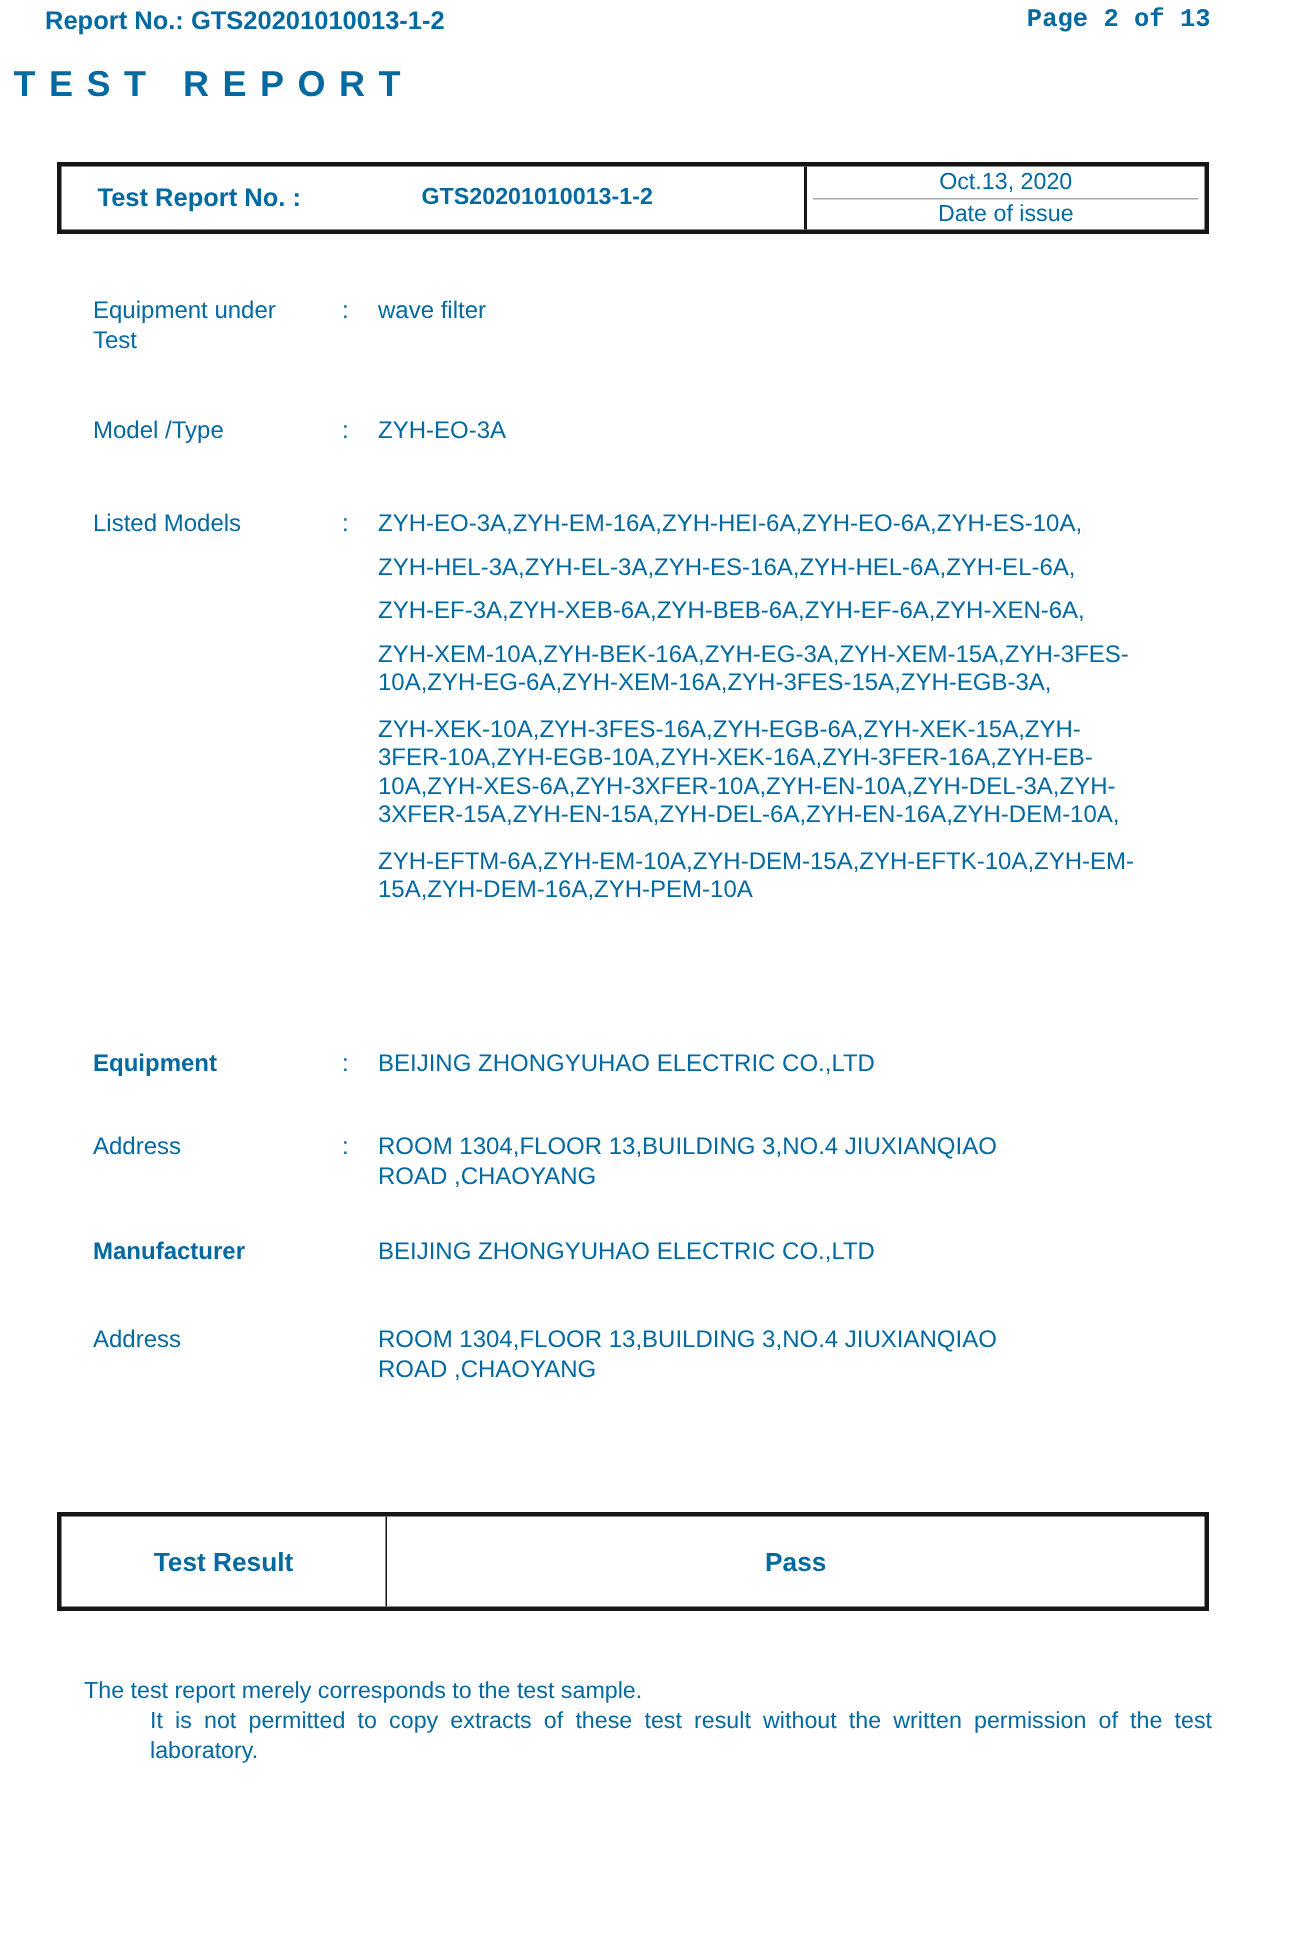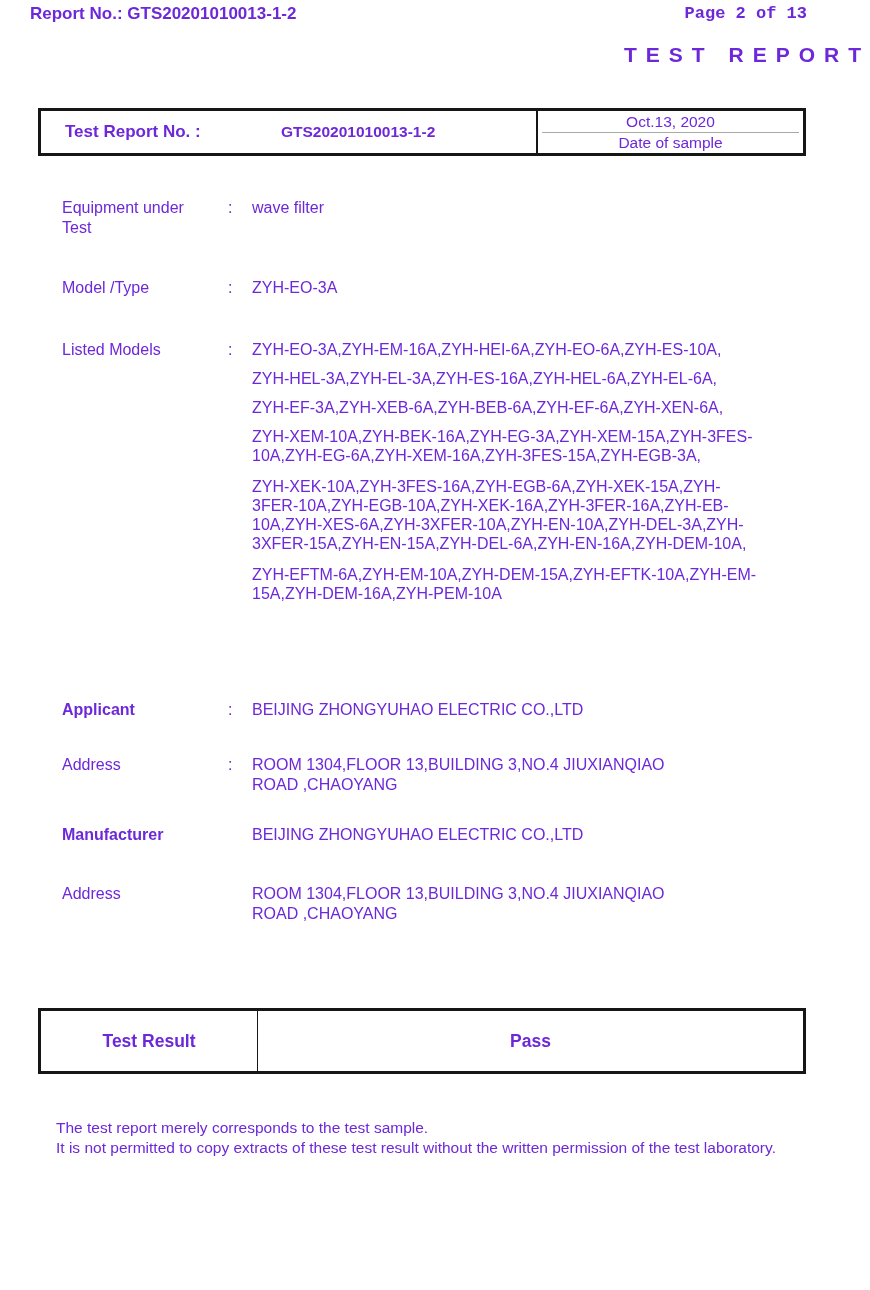--- a/index.html
+++ b/index.html
@@ -1,26 +1,26 @@
 <!DOCTYPE html>
 <html><head>
 <meta charset="utf-8">
 <style>
   html,body { margin:0; padding:0; background:#ffffff; }
   .page {
     position:relative; width:870px; height:1290px; background:#ffffff;
-    font-family:"Liberation Sans", sans-serif; color:#6d28d9; overflow:hidden;
+    font-family:"Liberation Sans", sans-serif; color:#0369a1; overflow:hidden;
   }
   
   .hdr-left  { position:absolute; left:30px;  top:4px; font-size:17px; font-weight:bold; }
   .hdr-right { position:absolute; right:63px; top:4px; font-size:17px; font-weight:bold;font-family:Liberation Mono, monospace; }
   
   .doc-title {
-    position:absolute; left:0; right:0; top:43px; text-align:right;
-    font-size:21px; font-weight:bold; letter-spacing:9px; text-indent:9px;
+    position:absolute; left:0; right:0; top:43px; text-align:left;
+    font-size:24px; font-weight:bold; letter-spacing:9px; text-indent:9px;
   }
   
   .t1 {
     position:absolute; left:38px; top:108px; width:768px; height:48px;
     border:3px solid #161616; box-sizing:border-box; display:flex; background:#fff;
   }
   .t1-left {
     width:497px; box-sizing:border-box; border-right:2px solid #161616;
     position:relative; display:flex; align-items:center;
   }
@@ -56,41 +56,41 @@
     width:217px; box-sizing:border-box; border-right:1px solid #161616;
     display:flex; align-items:center; justify-content:center;
     font-size:17.5px; font-weight:bold;
   }
   .t2-right {
     flex:1; display:flex; align-items:center; justify-content:center;
     font-size:17.5px; font-weight:bold;
   }
   
   .footer { position:absolute; left:56px; top:1118px; width:752px; font-size:15.5px; line-height:20px; }
-  .footer-l2 { text-align:justify; }
+  .footer-l2 { text-align:justify;margin-left:44px; }
 </style>
 </head>
 <body>
 
 <div class="page">
 
   <div class="hdr-left">Report No.: GTS20201010013-1-2</div>
   <div class="hdr-right">Page 2 of 13</div>
 
   <div class="doc-title">TEST REPORT</div>
 
   <div class="t1">
     <div class="t1-left">
       <span class="t1-label">Test Report No. :</span>
       <span class="t1-num">GTS20201010013-1-2</span>
     </div>
     <div class="t1-right">
       <div class="t1-date">Oct.13, 2020</div>
       <div class="t1-divline"></div>
-      <div class="t1-caption">Date of sample</div>
+      <div class="t1-caption">Date of issue</div>
     </div>
   </div>
 
   <div class="info-row row-equipment">
     <div class="info-label">Equipment under
 Test</div>
     <div class="info-colon">:</div>
     <div class="info-value">wave filter</div>
   </div>
 
@@ -112,21 +112,21 @@
       <div class="lm-p gap">ZYH-XEK-10A,ZYH-3FES-16A,ZYH-EGB-6A,ZYH-XEK-15A,ZYH-
 3FER-10A,ZYH-EGB-10A,ZYH-XEK-16A,ZYH-3FER-16A,ZYH-EB-
 10A,ZYH-XES-6A,ZYH-3XFER-10A,ZYH-EN-10A,ZYH-DEL-3A,ZYH-
 3XFER-15A,ZYH-EN-15A,ZYH-DEL-6A,ZYH-EN-16A,ZYH-DEM-10A,</div>
       <div class="lm-p">ZYH-EFTM-6A,ZYH-EM-10A,ZYH-DEM-15A,ZYH-EFTK-10A,ZYH-EM-
 15A,ZYH-DEM-16A,ZYH-PEM-10A</div>
     </div>
   </div>
 
   <div class="info-row row-applicant">
-    <div class="info-label bold">Applicant</div>
+    <div class="info-label bold">Equipment</div>
     <div class="info-colon">:</div>
     <div class="info-value">BEIJING ZHONGYUHAO ELECTRIC CO.,LTD</div>
   </div>
 
   <div class="info-row row-address1">
     <div class="info-label">Address</div>
     <div class="info-colon">:</div>
     <div class="info-value">ROOM 1304,FLOOR 13,BUILDING 3,NO.4 JIUXIANQIAO
 ROAD ,CHAOYANG</div>
   </div>

